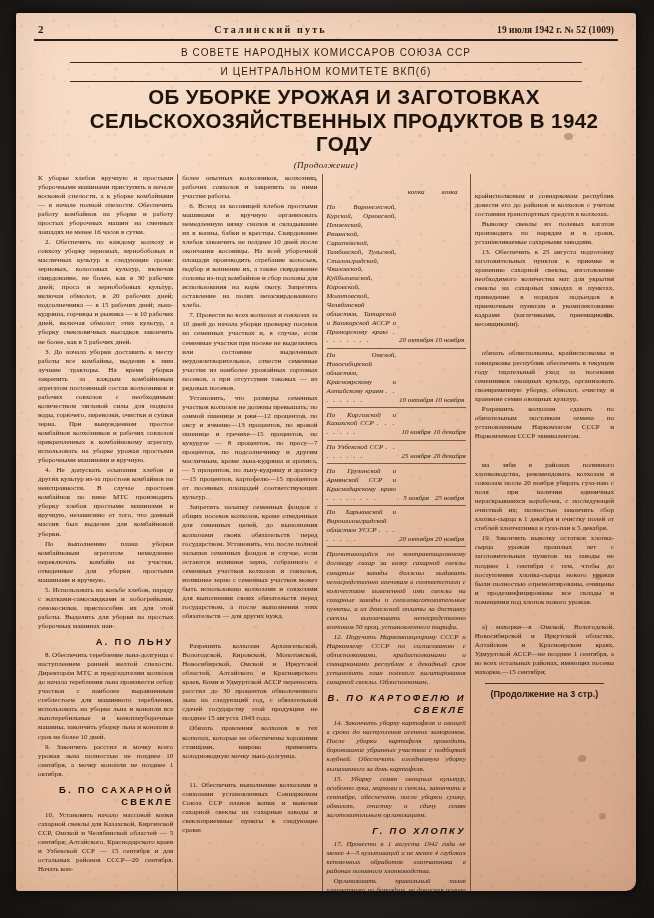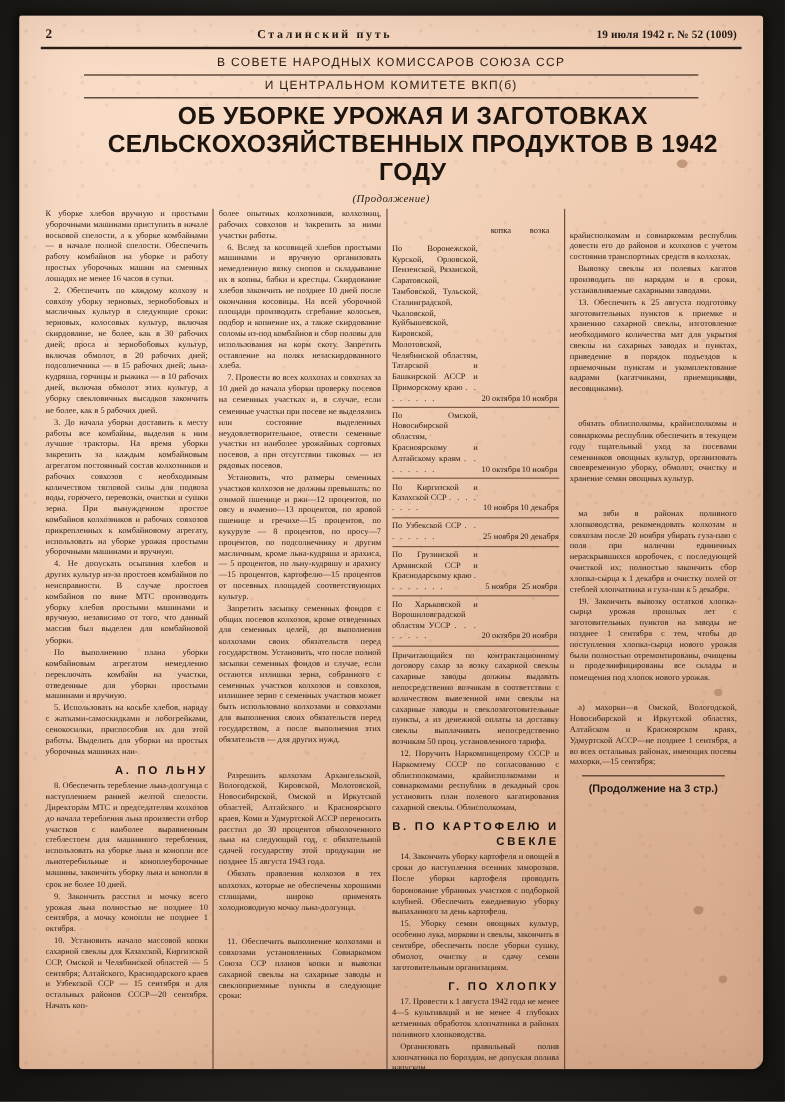--- a/index.html
+++ b/index.html
@@ -115,38 +115,39 @@
         <div class="col">
           <p class="noind">К уборке хлебов вручную и простыми уборочными машинами приступить в начале восковой спелости, а к уборке комбайнами — в начале полной спелости. Обеспечить работу комбайнов на уборке и работу простых уборочных машин на сменных лошадях не менее 16 часов в сутки.</p>
           <p>2. Обеспечить по каждому колхозу и совхозу уборку зерновых, зернобобовых и масличных культур в следующие сроки: зерновых, колосовых культур, включая скирдование, не более, как в 30 рабочих дней; проса и зернобобовых культур, включая обмолот, в 20 рабочих дней; подсолнечника — в 15 рабочих дней; льна-кудряша, горчицы и рыжика — в 10 рабочих дней, включая обмолот этих культур, а уборку свекловичных высадков закончить не более, как в 5 рабочих дней.</p>
           <p>3. До начала уборки доставить к месту работы все комбайны, выделив к ним лучшие тракторы. На время уборки закрепить за каждым комбайновым агрегатом постоянный состав колхозников и рабочих совхозов с необходимым количеством тягловой силы для подвоза воды, горючего, перевозки, очистки и сушки зерна. При вынужденном простое комбайнов колхозников и рабочих совхозов прикрепленных к комбайновому агрегату, использовать на уборке урожая простыми уборочными машинами и вручную.</p>
           <p>4. Не допускать осыпания хлебов и других культур из-за простоев комбайнов по неисправности. В случае простоев комбайнов по вине МТС производить уборку хлебов простыми машинами и вручную, независимо от того, что данный массив был выделен для комбайновой уборки.</p>
           <p>По выполнению плана уборки комбайновым агрегатом немедленно переключать комбайн на участки, отведенные для уборки простыми машинами и вручную.</p>
           <p>5. Использовать на косьбе хлебов, наряду с жатками-самоскидками и лобогрейками, сенокосилки, приспособив их для этой работы. Выделить для уборки на простых уборочных машинах наи-</p>
           <div class="hd right">А. ПО ЛЬНУ</div>
           <p>8. Обеспечить теребление льна-долгунца с наступлением ранней желтой спелости. Директорам МТС и председателям колхозов до начала теребления льна произвести отбор участков с наиболее выравненным стеблестоем для машинного теребления, использовать на уборке льна и конопли все льнотеребильные и коноплеуборочные машины, закончить уборку льна и конопли в срок не более 10 дней.</p>
           <p>9. Закончить расстил и мочку всего урожая льна полностью не позднее 10 сентября, а мочку конопли не позднее 1 октября.</p>
+          <div class="hd right">Б. ПО САХАРНОЙ СВЕКЛЕ</div>
           <p>10. Установить начало массовой копки сахарной свеклы для Казахской, Киргизской ССР, Омской и Челябинской областей — 5 сентября; Алтайского, Краснодарского краев и Узбекской ССР — 15 сентября и для остальных районов СССР—20 сентября. Начать коп-</p>
         </div>
 
         <div class="col sep">
           <p class="noind">более опытных колхозников, колхозниц, рабочих совхозов и закрепить за ними участки работы.</p>
           <p>6. Вслед за косовицей хлебов простыми машинами и вручную организовать немедленную вязку снопов и складывание их в копны, бабки и крестцы. Скирдование хлебов закончить не позднее 10 дней после окончания косовицы. На всей уборочной площади производить сгребание колосьев, подбор и копнение их, а также скирдование соломы из-под комбайнов и сбор половы для использования на корм скоту. Запретить оставление на полях незаскирдованного хлеба.</p>
           <p>7. Провести во всех колхозах и совхозах за 10 дней до начала уборки проверку посевов на семенных участках и, в случае, если семенные участки при посеве не выделялись или состояние выделенных неудовлетворительное, отвести семенные участки из наиболее урожайных сортовых посевов, а при отсутствии таковых — из рядовых посевов.</p>
           <p>Установить, что размеры семенных участков колхозов не должны превышать: по озимой пшенице и ржи—12 процентов, по овсу и ячменю—13 процентов, по яровой пшенице и гречихе—15 процентов, по кукурузе — 8 процентов, по просу—7 процентов, по подсолнечнику и другим масличным, кроме льна-кудряша и арахиса, — 5 процентов, по льну-кудряшу и арахису—15 процентов, картофелю—15 процентов от посевных площадей соответствующих культур.</p>
           <p>Запретить засыпку семенных фондов с общих посевов колхозов, кроме отведенных для семенных целей, до выполнения колхозами своих обязательств перед государством. Установить, что после полной засыпки семенных фондов и случае, если остаются излишки зерна, собранного с семенных участков колхозов и совхозов, излишнее зерно с семенных участков может быть использовано колхозами и совхозами для выполнения своих обязательств перед государством, а после выполнения этих обязательств — для других нужд.</p>
           <div class="hd left" style="visibility:hidden;height:0;margin:0;">А. ПО ЛЬНУ</div>
           <div class="hd left" style="letter-spacing:3px;">&nbsp;</div>
           <p>Разрешить колхозам Архангельской, Вологодской, Кировской, Молотовской, Новосибирской, Омской и Иркутской областей, Алтайского и Красноярского краев, Коми и Удмуртской АССР переносить расстил до 30 процентов обмолоченного льна на следующий год, с обязательной сдачей государству этой продукции не позднее 15 августа 1943 года.</p>
           <p>Обязать правления колхозов в тех колхозах, которые не обеспечены хорошими стлищами, широко применять холодноводную мочку льна-долгунца.</p>
           <div class="hd left" style="letter-spacing:3px;">&nbsp;</div>
           <p>11. Обеспечить выполнение колхозами и совхозами установленных Совнаркомом Союза ССР планов копки и вывозки сахарной свеклы на сахарные заводы и свеклоприемные пункты в следующие сроки:</p>
         </div>
 
-        <div class="col sep" style="width:141px;">
+        <div class="col sep" style="width:141px;font-style:italic;">
           <table class="tbl">
             <tbody id="tbl-body">
                 <tr>
                   <th style="width: 56%;"></th>
                   <th>копка</th>
                   <th>возка</th>
                 </tr>
                 <tr>
                   <td class="reg">По Воронежской, Курской, Орловской, Пензенской, Рязанской, Саратовской, Тамбовской, Тульской, Сталинградской, Чкаловской, Куйбышевской, Кировской, Молотовской, Челябинской областям, Татарской и Башкирской АССР и Приморскому краю <span class="dots">. . . . . . . .</span></td>
                   <td class="d">20 октября</td>
@@ -190,20 +191,21 @@
 
         </div>
 
         <div class="col sep" style="width:141px;">
           <div style="height:18px;"></div>
           <p class="noind">крайисполкомам и совнаркомам республик довести его до районов и колхозов с учетом состояния транспортных средств в колхозах.</p>
           <p>Вывозку свеклы из полевых кагатов производить по нарядам и в сроки, устанавливаемые сахарными заводами.</p>
           <p>13. Обеспечить к 25 августа подготовку заготовительных пунктов к приемке и хранению сахарной свеклы, изготовление необходимого количества мат для укрытия свеклы на сахарных заводах и пунктах, приведение в порядок подъездов к приемочным пунктам и укомплектование кадрами (кагатчиками, приемщиками, весовщиками).</p>
           <div class="hd left" style="letter-spacing:3px;">&nbsp;</div>
           <p>обязать облисполкомы, крайисполкомы и совнаркомы республик обеспечить в текущем году тщательный уход за посевами семенников овощных культур, организовать своевременную уборку, обмолот, очистку и хранение семян овощных культур.</p>
+          <p>Разрешить колхозам сдавать по обязательным поставкам семена по установленным Наркомзагом СССР и Наркомземом СССР эквивалентам.</p>
           <div class="hd left" style="letter-spacing:3px;">&nbsp;</div>
           <p>ма зяби в районах поливного хлопководства, рекомендовать колхозам и совхозам после 20 ноября убирать гуза-паю с поля при наличии единичных нераскрывшихся коробочек, с последующей очисткой их; полностью закончить сбор хлопка-сырца к 1 декабря и очистку полей от стеблей хлопчатника и гуза-паи к 5 декабря.</p>
           <p>19. Закончить вывозку остатков хлопка-сырца урожая прошлых лет с заготовительных пунктов на заводы не позднее 1 сентября с тем, чтобы до поступления хлопка-сырца нового урожая были полностью отремонтированы, очищены и продезинфицированы все склады и помещения под хлопок нового урожая.</p>
           <div style="height:15px;"></div>
           <p>а) махорки—в Омской, Вологодской, Новосибирской и Иркутской областях, Алтайском и Красноярском краях, Удмуртской АССР—не позднее 1 сентября, а во всех остальных районах, имеющих посевы махорки,—15 сентября;</p>
           <div class="endrule"></div>
           <div class="endnote">(Продолжение на 3 стр.)</div>
         </div>
 
       </div>

